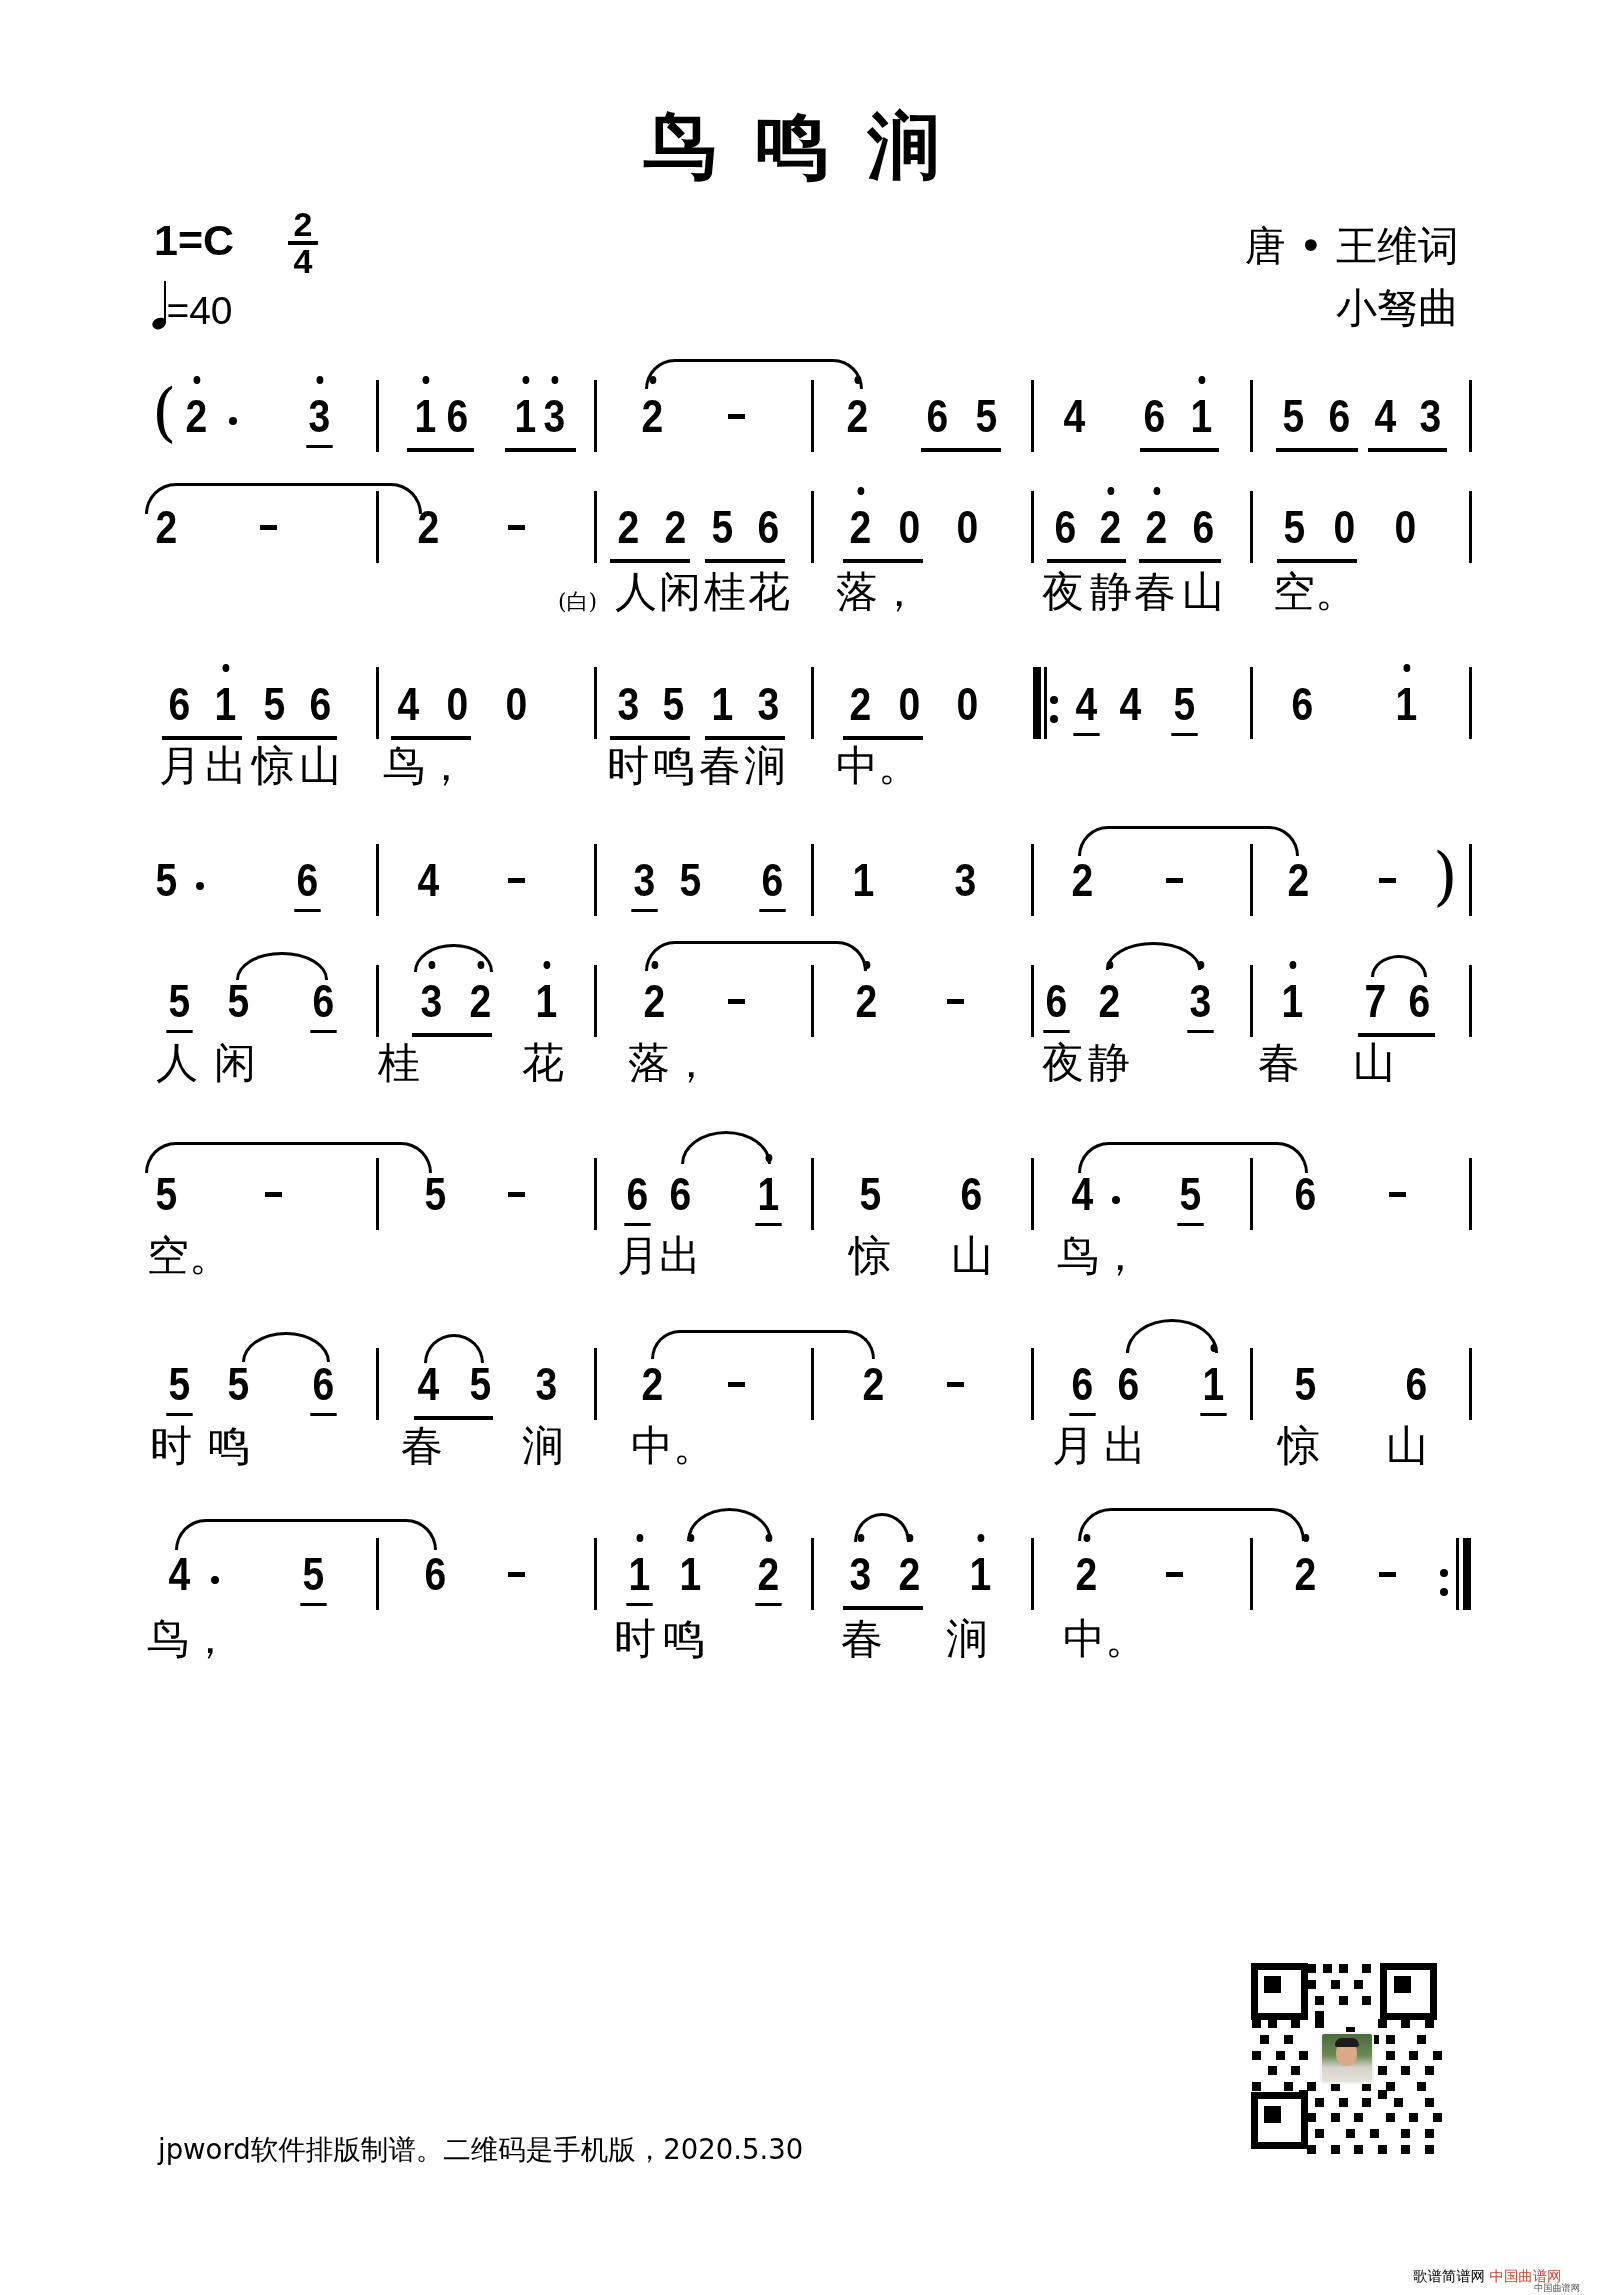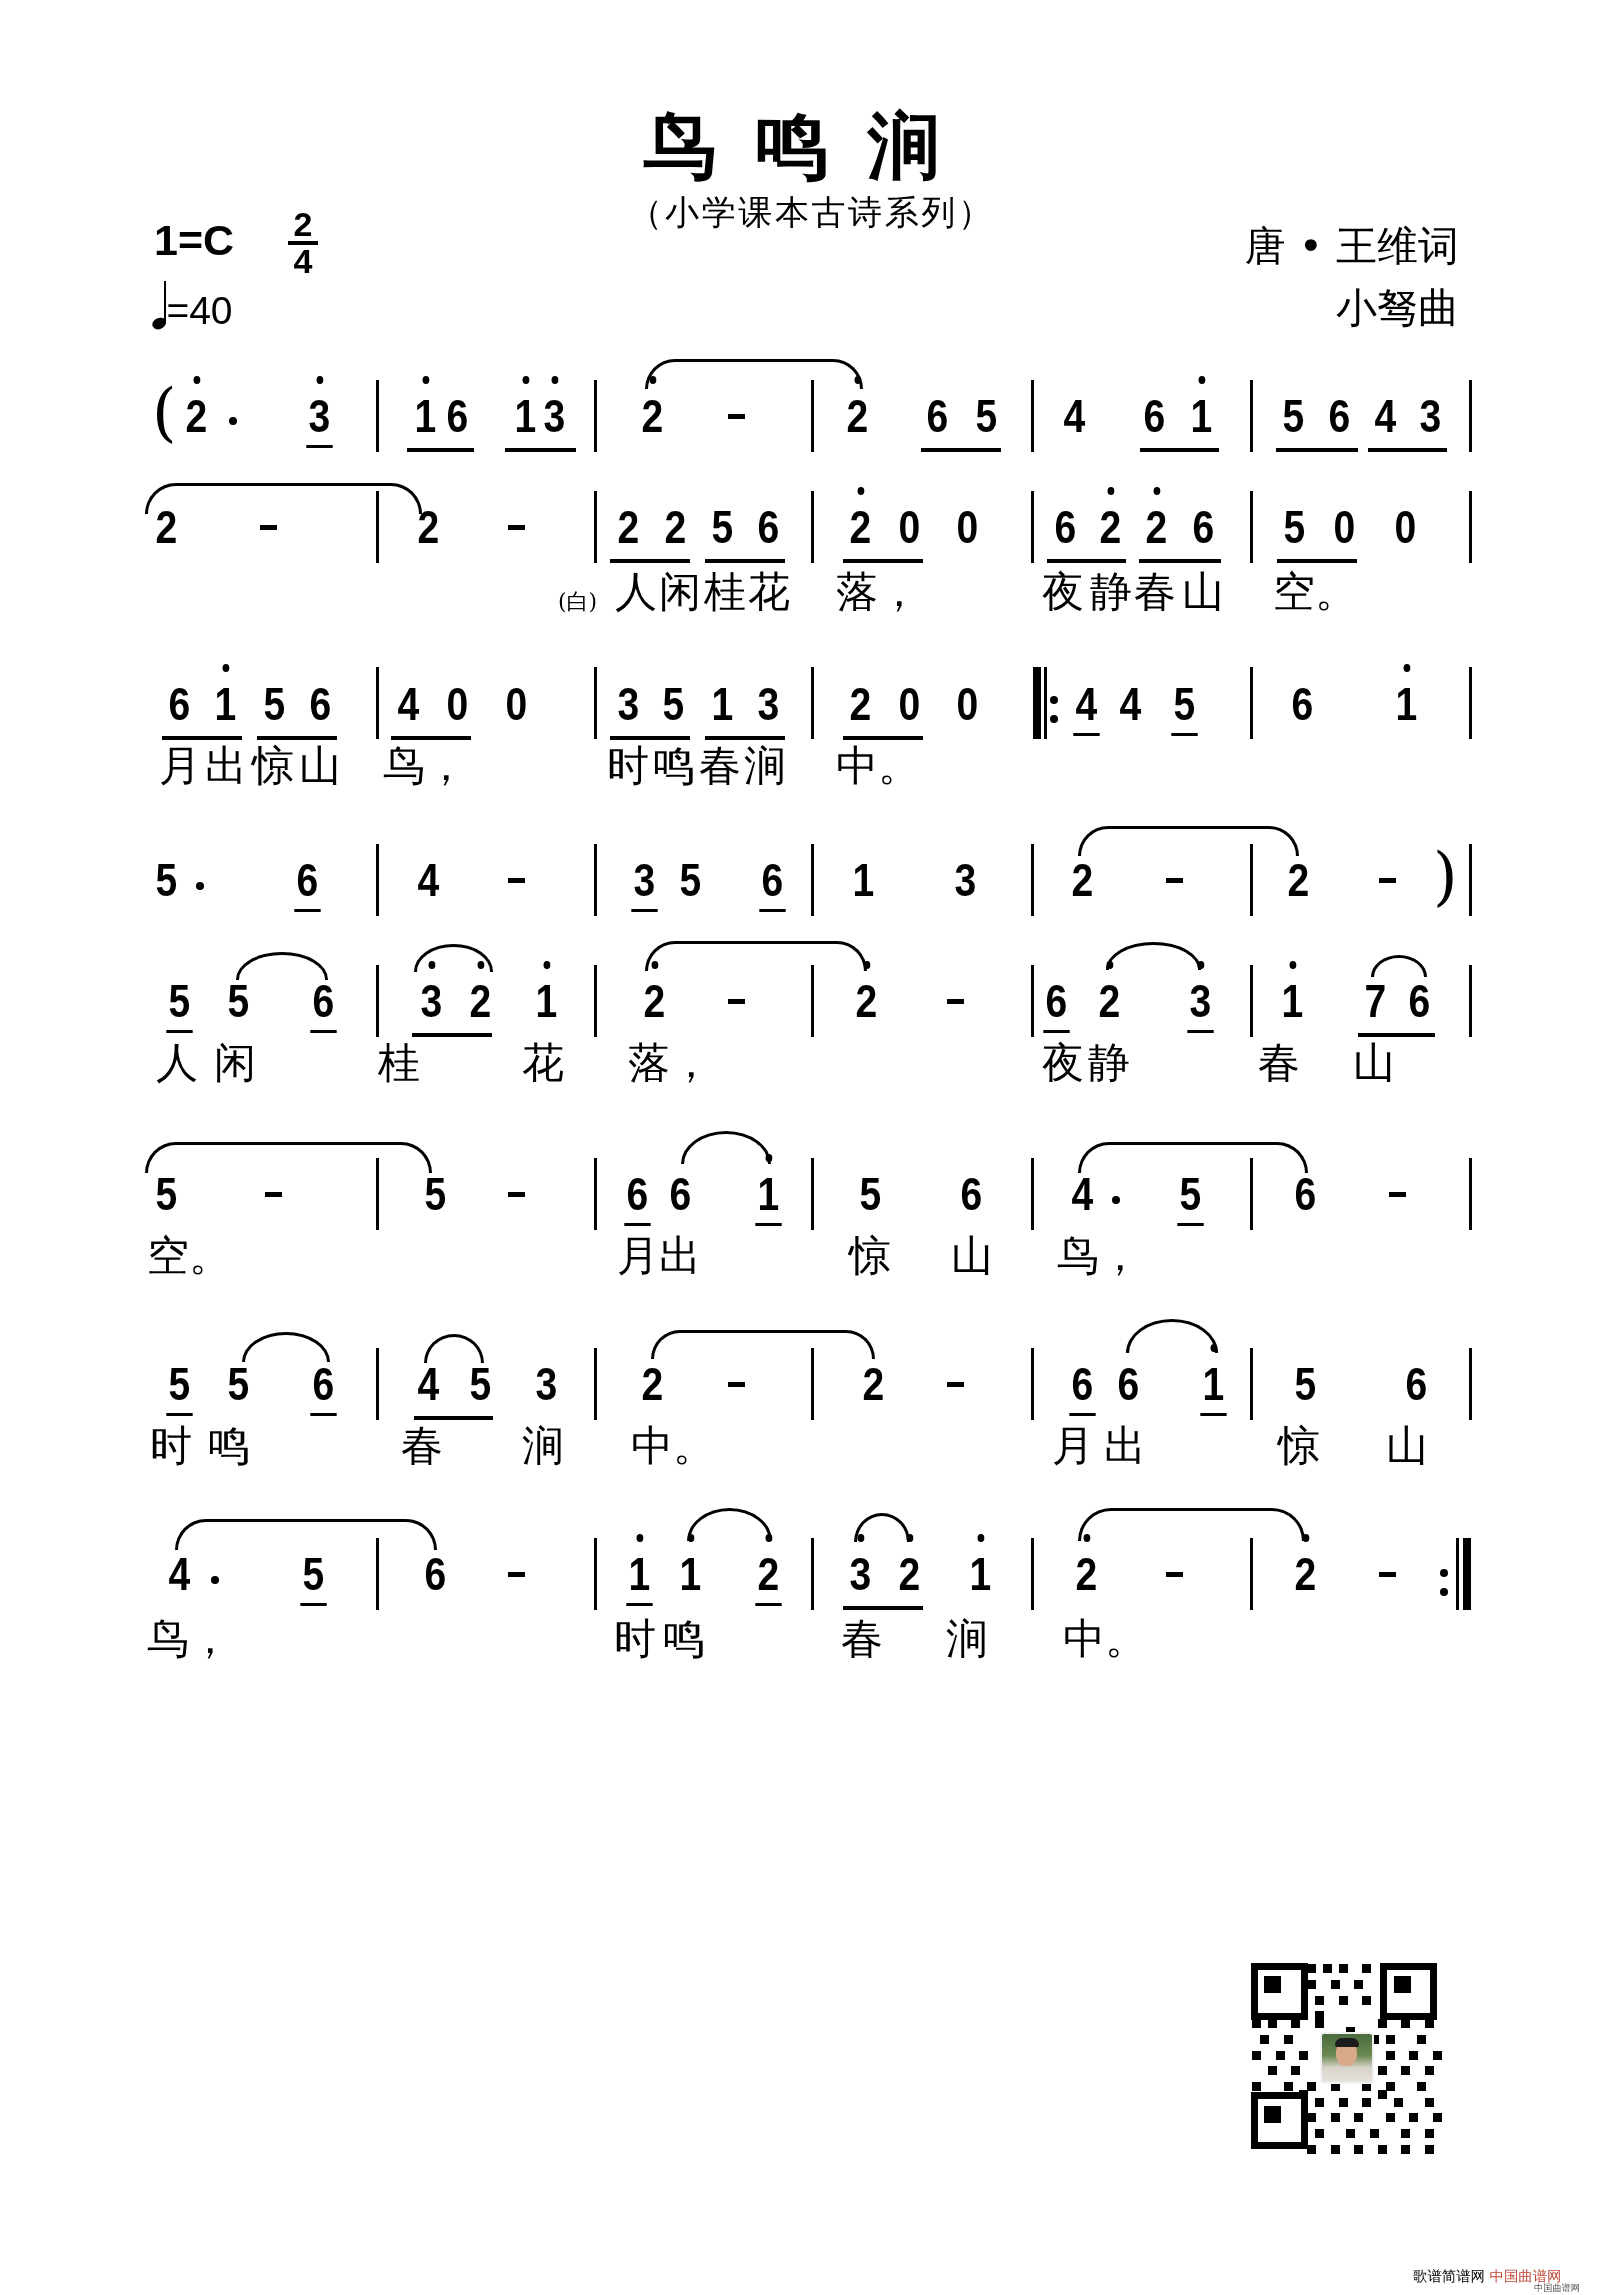--- a/index.html
+++ b/index.html
@@ -61,21 +61,20 @@
   .watermark .brand { color: #c14a3a; }
   .watermark2 { position: absolute; left: 1534px; top: 2282px; font-size: 9.2px; color: #555; font-family: "DejaVu Sans", sans-serif; }
   .watermark2 .site { color: #b0613a; }
 </style>
 </head>
 <body>
 
 <div id="page">
 
   <div class="title">鸟鸣涧</div>
-  <div class="subtitle">（小学课本古诗系列）</div>
   <div class="key">1=C</div>
   <div class="timesig">
     <div>2</div>
     <div class="line"></div>
     <div>4</div>
   </div>
   <div class="tempo">
     <span class="note-head"></span><span class="stem"></span><span>=40</span>
   </div>
   <div class="credit lyricist">唐 • 王维词</div>
@@ -359,20 +358,21 @@
       <div class="bar" style="left: 1456px; top: 1538px; height: 72px;"></div>
       <div class="bar thick" style="left: 1463px; top: 1538px; height: 72px;"></div>
       <div class="lyric" style="left: 147px; top: 1616px; width: 52px;">鸟，</div>
       <div class="lyric" style="left: 609px; top: 1616px; width: 52px;">时</div>
       <div class="lyric" style="left: 658px; top: 1616px; width: 52px;">鸣</div>
       <div class="lyric" style="left: 836px; top: 1616px; width: 52px;">春</div>
       <div class="lyric" style="left: 941px; top: 1616px; width: 52px;">涧</div>
       <div class="lyric" style="left: 1063px; top: 1616px; width: 52px;">中。</div>
     </div>
 
+  <div class="footer">jpword软件排版制谱。二维码是手机版，2020.5.30</div>
 
   <div class="qr">
     <div class="finder" style="left:3.9px;top:3.9px;"></div>
     <div class="finder" style="left:133px;top:3.9px;"></div>
     <div class="finder" style="left:3.9px;top:133px;"></div>
     <div id="qr-modules">
         <div class="mod" style="left: 60px; top: 5.2px; width: 9.2px; height: 9.2px;"></div>
         <div class="mod" style="left: 76px; top: 5.2px; width: 9.2px; height: 9.2px;"></div>
         <div class="mod" style="left: 92px; top: 5.2px; width: 9.2px; height: 9.2px;"></div>
         <div class="mod" style="left: 115px; top: 5.2px; width: 9.2px; height: 9.2px;"></div>

